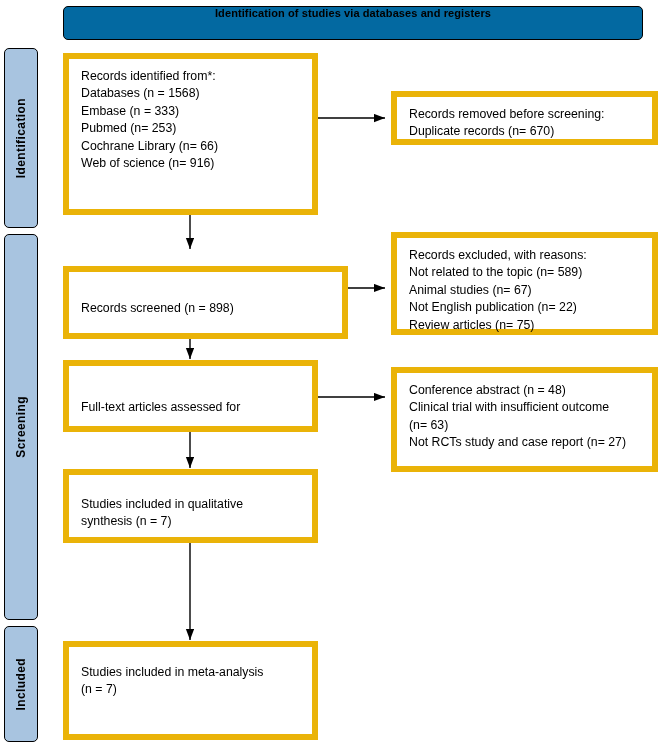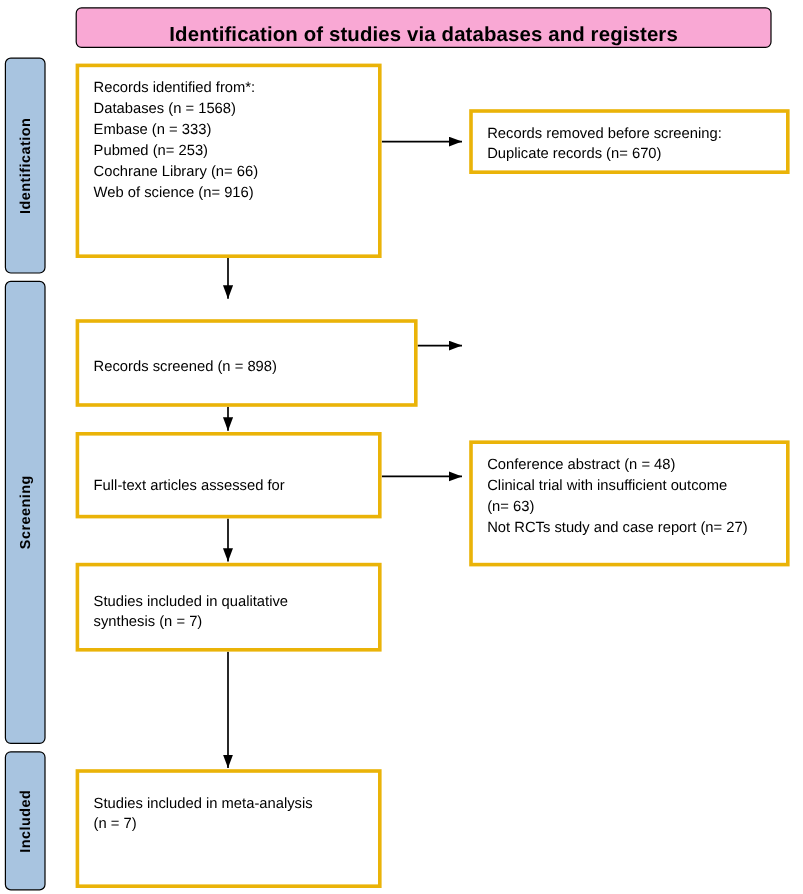--- a/index.html
+++ b/index.html
@@ -17,27 +17,27 @@
     height: 745px;
     overflow: hidden;
     background: #ffffff;
   }
   .title-banner {
     position: absolute;
     left: 63px;
     top: 6px;
     width: 578px;
     height: 32px;
-    background: #f9a8d4;
+    background: #0369a1;
     border: 1px solid #000000;
     border-radius: 5px;
     display: flex;
-    align-items: flex-end;
+    align-items: flex-start;
     justify-content: center;
-    font-size: 17px;
+    font-size: 11px;
     font-weight: bold;
     letter-spacing: 0.1px;
   }
   .phase {
     position: absolute;
     left: 4px;
     width: 32px;
     background: #a8c4e0;
     border: 1px solid #000000;
     border-radius: 5px;
@@ -49,21 +49,21 @@
     display: block;
     writing-mode: vertical-rl;
     transform: rotate(180deg);
     font-size: 12px;
     font-weight: bold;
     letter-spacing: 0.4px;
     white-space: nowrap;
   }
   .box {
     position: absolute;
-    border: 3px solid #eab308;
+    border: 6px solid #eab308;
     background: #ffffff;
     box-sizing: border-box;
     padding: 9px 26px 6px 12px;
     font-size: 12.3px;
     line-height: 1.42;
   }
   .box .line {
     white-space: pre-wrap;
   }
   .it {
@@ -143,20 +143,27 @@
   <div class="box" style="left:63px; top:641px; width:255px; height:99px;">
     <div class="line" style="margin-top:8px;">Studies included in meta-analysis</div>
     <div class="line">(n = 7)</div>
   </div>
 
   <div class="box" style="left:391px; top:91px; width:267px; height:54px;">
     <div class="line"><span>Records removed </span><span class="it">before screening</span><span>:</span></div>
     <div class="line">Duplicate records (n= 670)</div>
   </div>
 
+  <div class="box" style="left:391px; top:232px; width:267px; height:103px;">
+    <div class="line">Records excluded, with reasons:</div>
+    <div class="line">Not related to the topic (n= 589)</div>
+    <div class="line">Animal studies (n= 67)</div>
+    <div class="line">Not English publication (n= 22)</div>
+    <div class="line">Review articles (n= 75)</div>
+  </div>
 
   <div class="box" style="left:391px; top:367px; width:267px; height:105px;">
     <div class="line">Conference abstract (n = 48)</div>
     <div class="line">Clinical trial with insufficient outcome</div>
     <div class="line">(n= 63)</div>
     <div class="line">Not RCTs study and case report (n= 27)</div>
   </div>
 
 </div>
 

